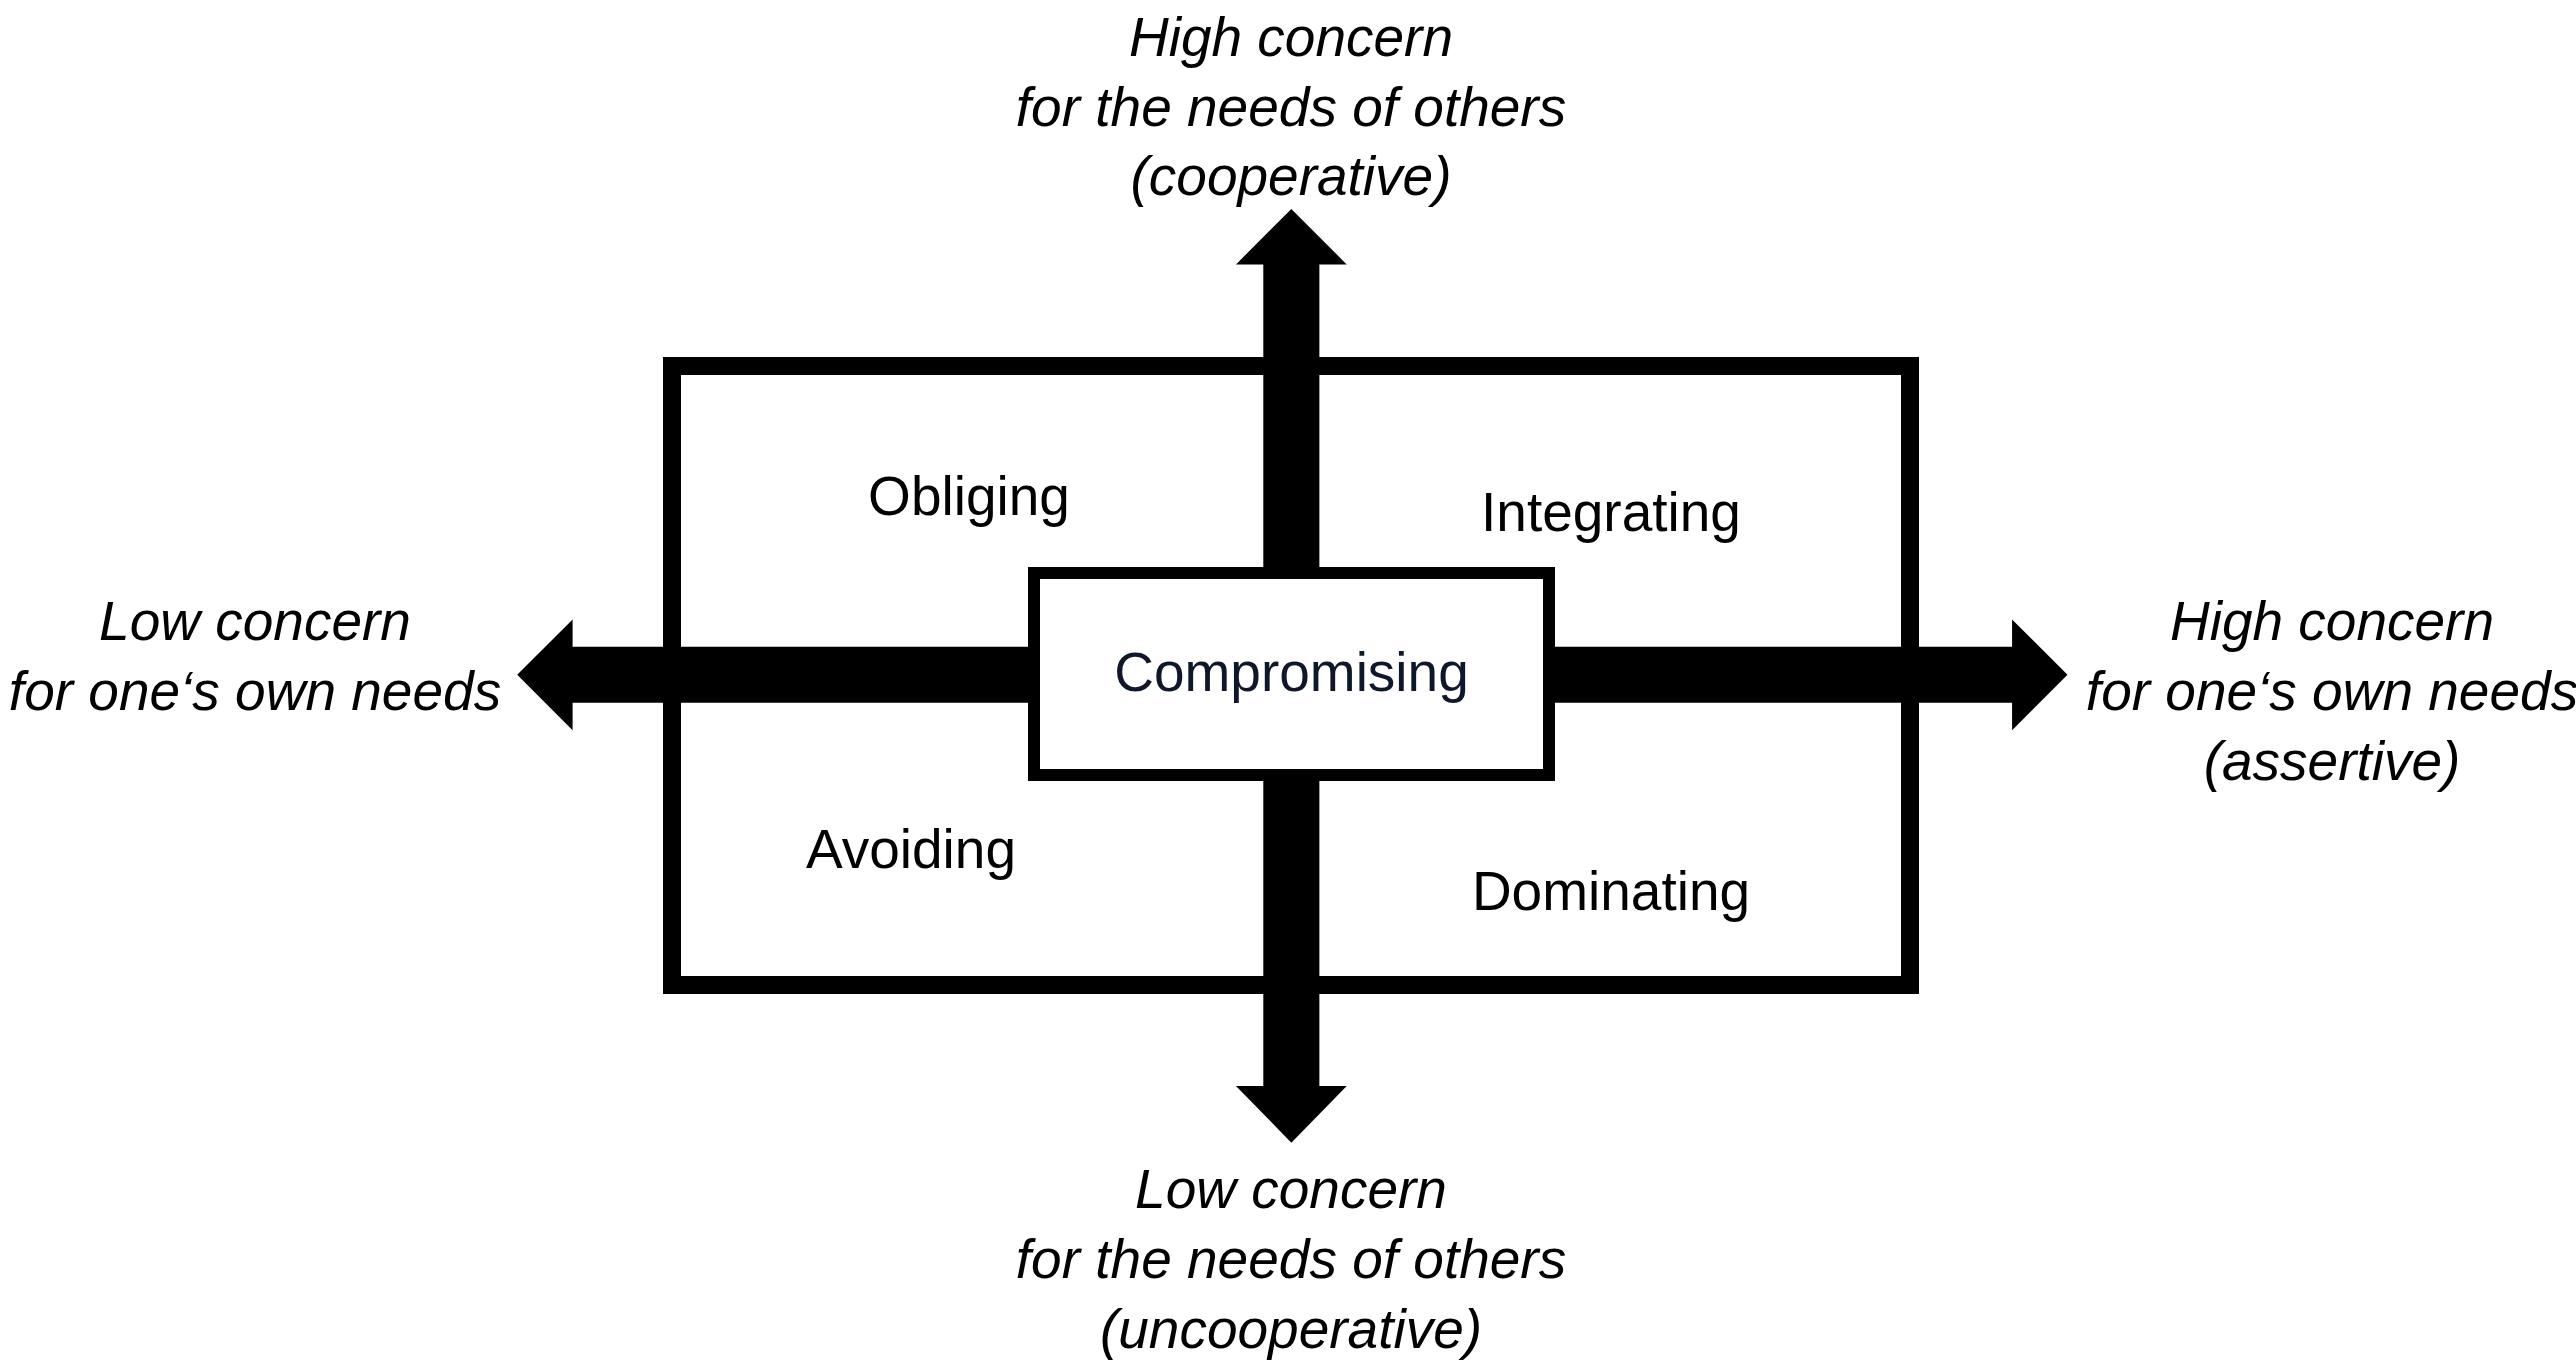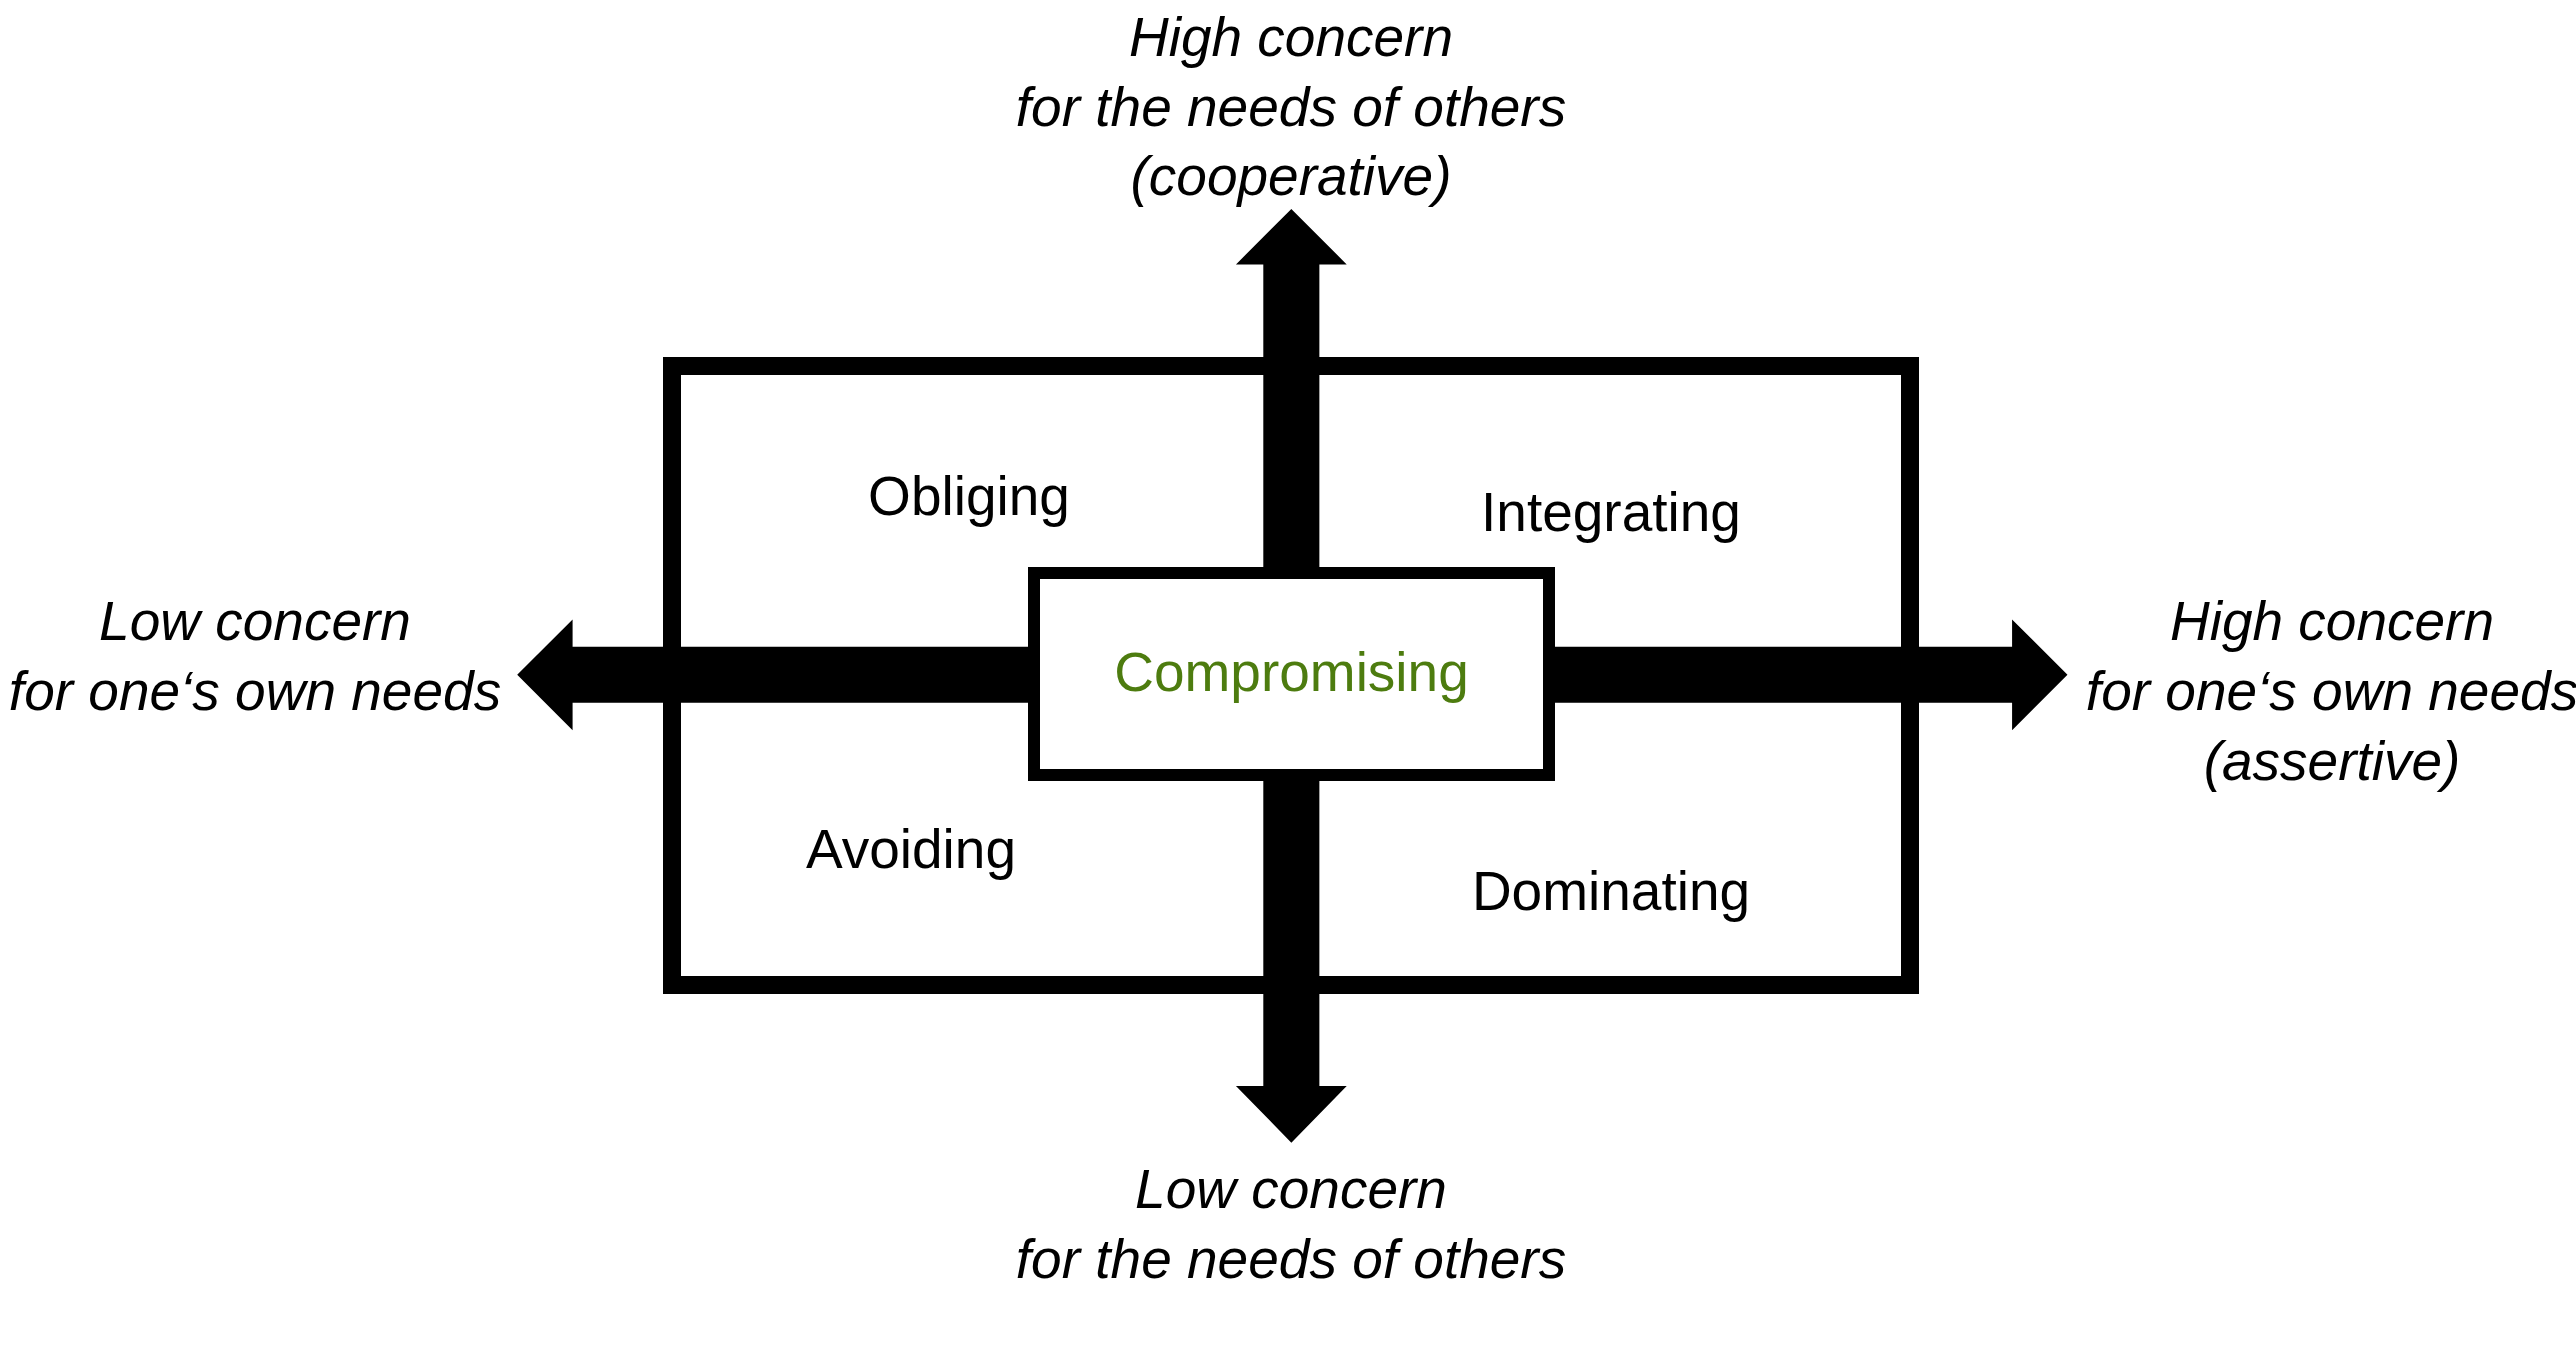--- a/index.html
+++ b/index.html
@@ -49,21 +49,21 @@
     box-sizing: border-box;
     border: 12px solid #000000;
     background: #ffffff;
     display: flex;
     align-items: center;
     justify-content: center;
   }
   .center-box-label {
     font-size: 55px;
     line-height: 1;
-    color: #4d7c0f;
+    color: #0f172a;
     white-space: nowrap;
     position: relative;
     top: -1.3px;
   }
 
   
   .quad-label {
     position: absolute;
     font-size: 55px;
     line-height: 1;
@@ -140,20 +140,21 @@
 
   <div class="axis-label axis-top">
     <span class="line">High concern</span>
     <span class="line">for the needs of others</span>
     <span class="line">(cooperative)</span>
   </div>
 
   <div class="axis-label axis-bottom">
     <span class="line">Low concern</span>
     <span class="line">for the needs of others</span>
+    <span class="line">(uncooperative)</span>
   </div>
 
   <div class="axis-label axis-left">
     <span class="line">Low concern</span>
     <span class="line">for one‘s own needs</span>
   </div>
 
   <div class="axis-label axis-right">
     <span class="line">High concern</span>
     <span class="line">for one‘s own needs</span>

